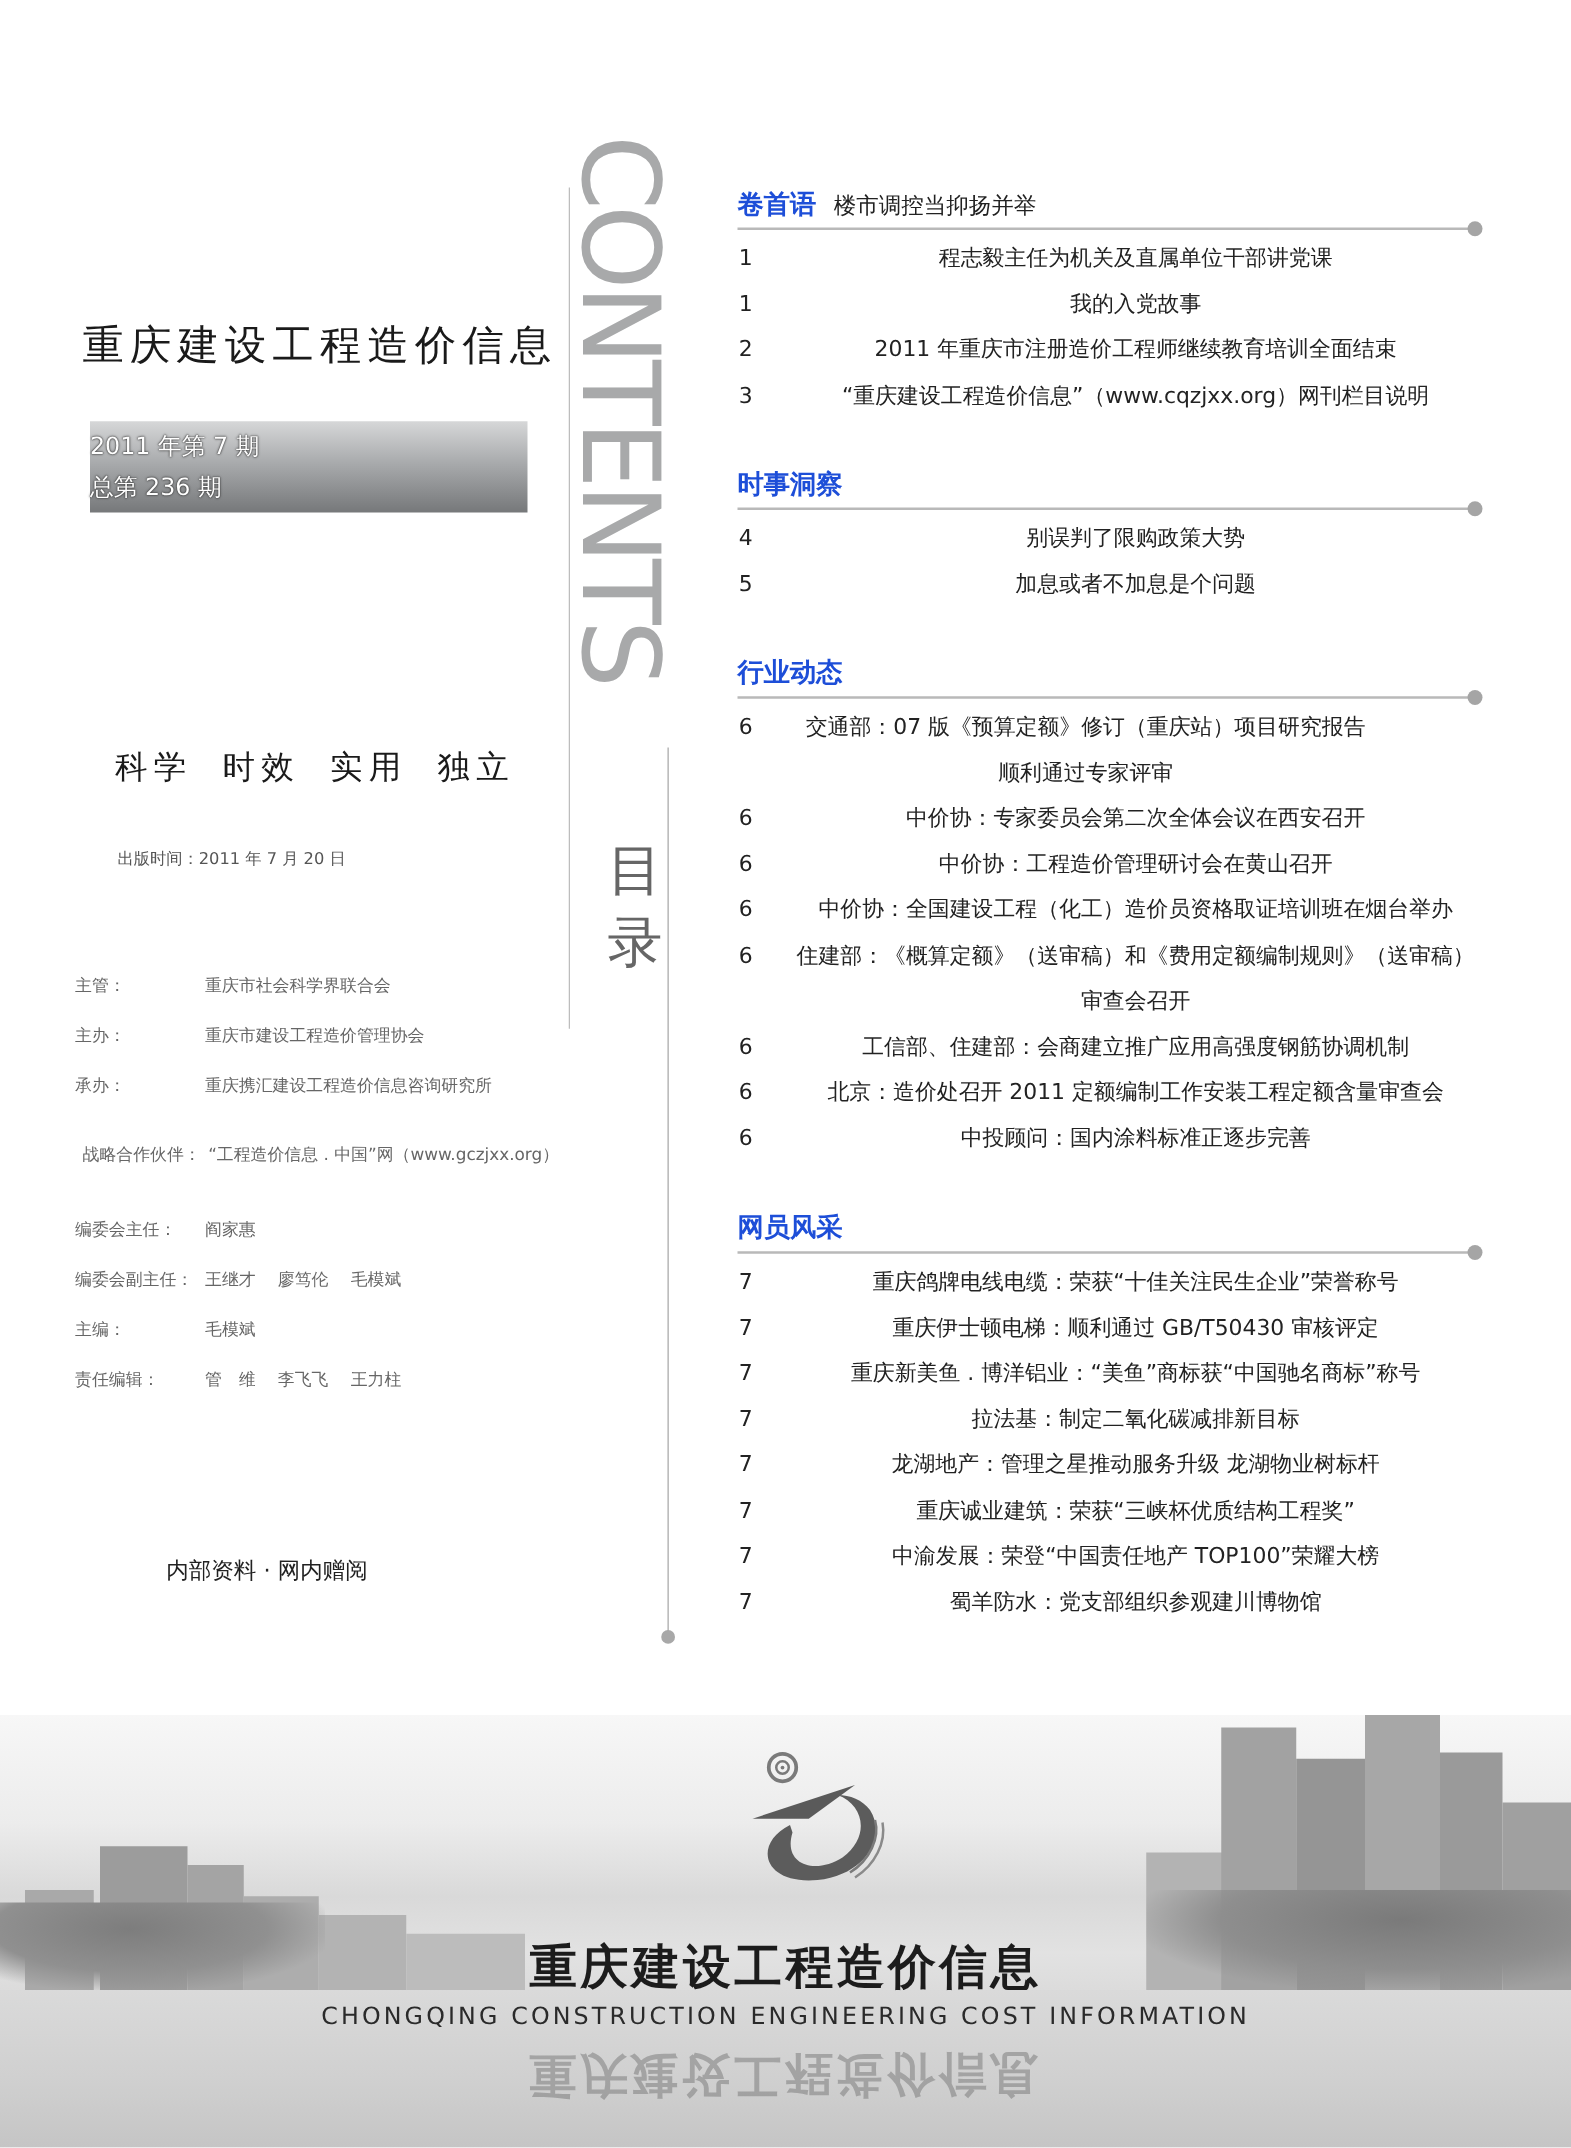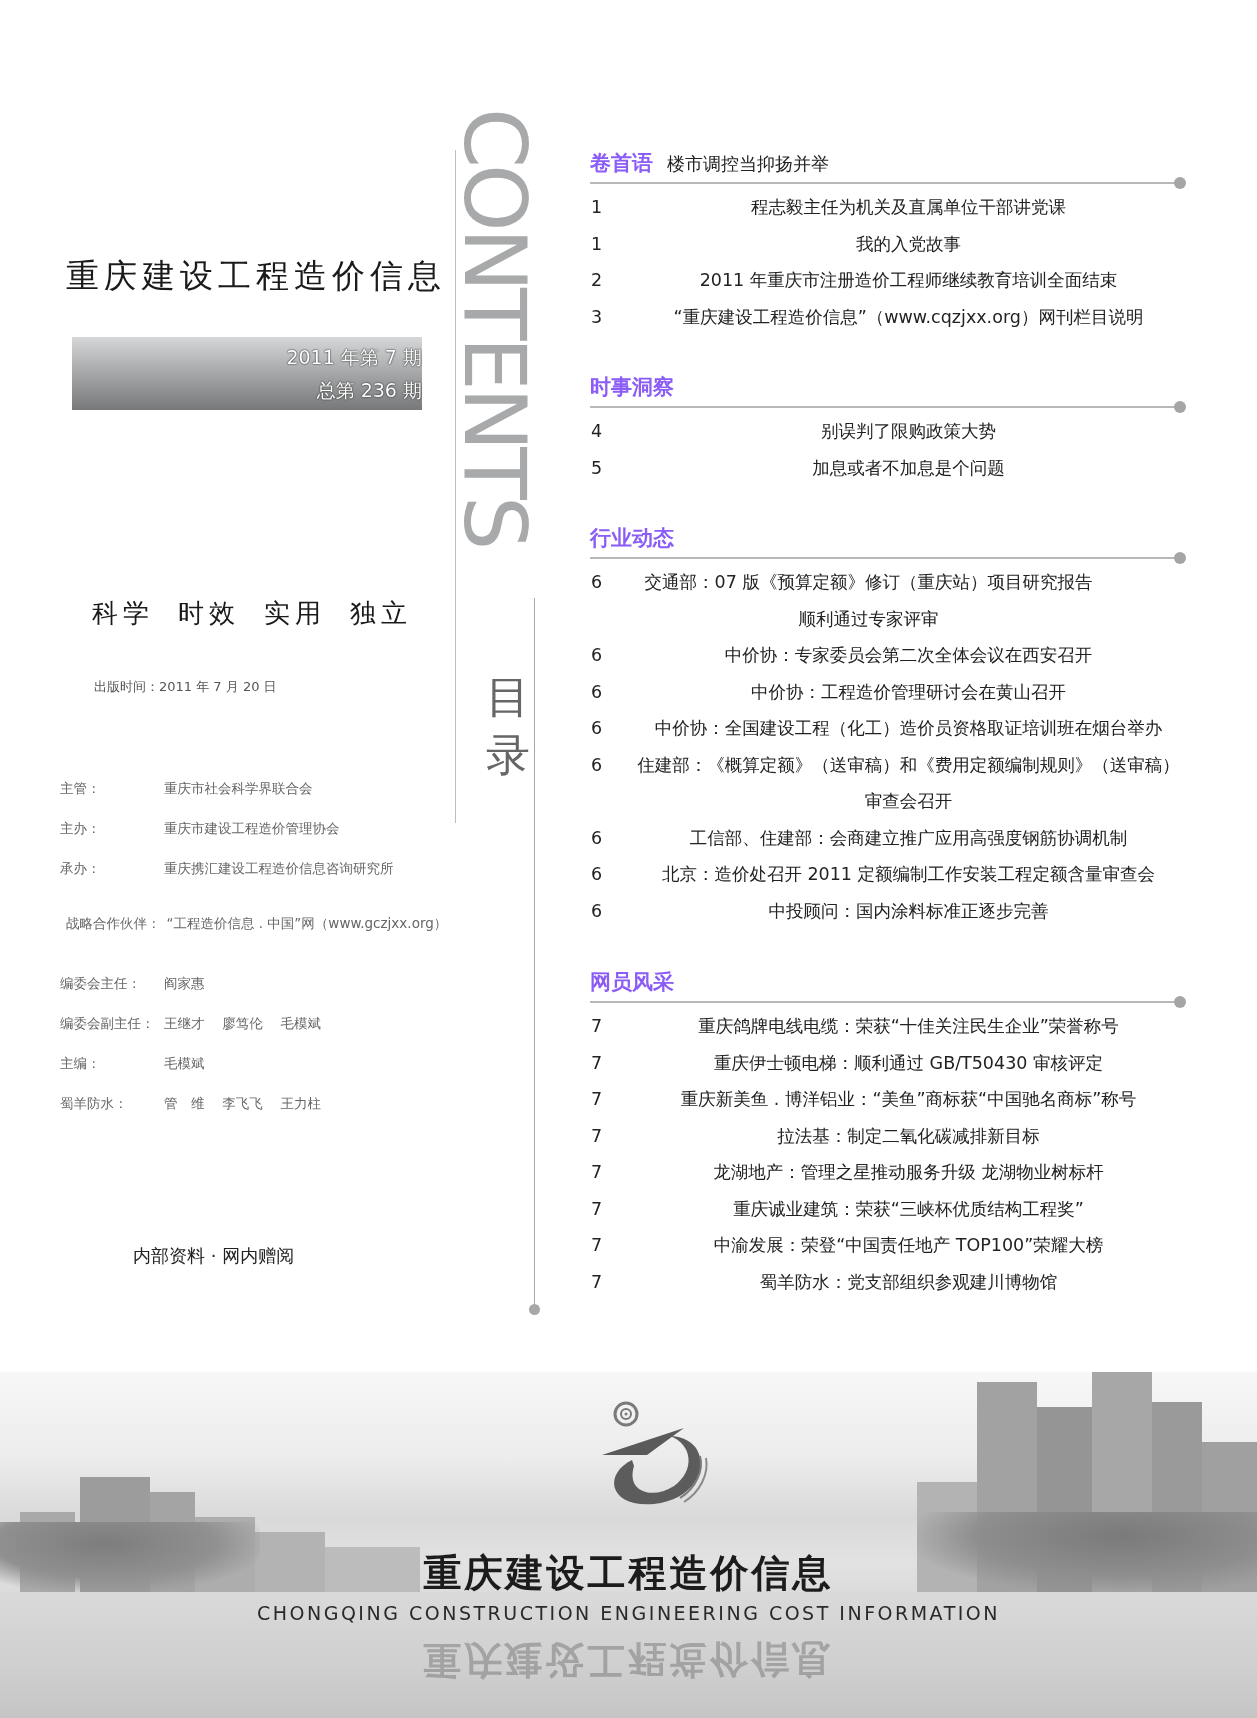--- a/index.html
+++ b/index.html
@@ -8,21 +8,21 @@
 
   
   .mag-title {
     position: absolute; left: 66px; top: 254px; width: 360px;
     font-family: "DejaVu Serif", "Liberation Serif", serif;
     font-size: 33px; letter-spacing: 5px; color: #1a1a1a; white-space: nowrap;
   }
   .issue-box {
     position: absolute; left: 72px; top: 337px; width: 350px; height: 73px;
     background: linear-gradient(180deg, #d6d7d8 0%, #a9abad 45%, #76787a 100%);
-    text-align: right; color: #fff;
+    text-align: left; color: #fff;
     font-size: 19px; line-height: 33px; padding-top: 4px;
     text-shadow: 0 0 2px #333, 0 0 1px #222;
   }
   .issue-box div { white-space: nowrap; }
   .motto {
     position: absolute; left: 92px; top: 596px; white-space: nowrap;
     font-family: "DejaVu Serif", "Liberation Serif", serif;
     font-size: 26px; color: #1a1a1a;
   }
   .motto span { margin-right: 24px; letter-spacing: 5px; }
@@ -52,21 +52,21 @@
     font-size: 44px; color: #666; line-height: 58px; text-align: center;
   }
   .vline-left { position: absolute; left: 455px; top: 150px; width: 1px; height: 673px; background: #bdbdbd; }
   .vline-right { position: absolute; left: 534px; top: 598px; width: 1px; height: 712px; background: #a8a8a8; }
   .vdot { position: absolute; left: 529px; top: 1304px; width: 11px; height: 11px; border-radius: 50%; background: #a8a8a8; }
 
   
   .toc { position: absolute; left: 590px; top: 0; width: 600px; }
   .section { position: absolute; left: 0; width: 590px; }
   .sec-head { position: relative; height: 34px; }
-  .sec-title { font-size: 21px; font-weight: bold; color: #8b5cf6; white-space: nowrap; display: inline-block; }
+  .sec-title { font-size: 21px; font-weight: bold; color: #1d4ed8; white-space: nowrap; display: inline-block; }
   .sec-sub { font-size: 18px; color: #222; margin-left: 14px; white-space: nowrap; display: inline-block; }
   .sec-rule { position: absolute; left: 0; right: 0; top: 33px; height: 2px; background: #b9b9b9; }
   .sec-dot { position: absolute; right: -6px; top: 28px; width: 12px; height: 12px; border-radius: 50%; background: #a5a5a5; }
   .items { margin-top: 6px; }
   .item { display: flex; align-items: flex-start; font-size: 17.5px; color: #222; line-height: 36.5px; }
   .item .pg { width: 47px; flex: 0 0 47px; padding-left: 1px; }
   .item .tt { flex: 1; white-space: normal; text-align: center; }
 
   
   .banner {
@@ -127,21 +127,21 @@
   <div class="credit-row" style="left:0; top:195px;">
     <span class="lbl" style="width:104px">编委会主任：</span><span class="val">阎家惠</span>
   </div>
   <div class="credit-row" style="left:0; top:235px;">
     <span class="lbl" style="width:104px">编委会副主任：</span><span class="val">王继才　 廖笃伦　 毛模斌</span>
   </div>
   <div class="credit-row" style="left:0; top:275px;">
     <span class="lbl" style="width:104px">主编：</span><span class="val">毛模斌</span>
   </div>
   <div class="credit-row" style="left:0; top:315px;">
-    <span class="lbl" style="width:104px">蜀羊防水：</span><span class="val">管　维　 李飞飞　 王力柱</span>
+    <span class="lbl" style="width:104px">责任编辑：</span><span class="val">管　维　 李飞飞　 王力柱</span>
   </div>
 </div>
 
 <div class="internal">内部资料 · 网内赠阅</div>
 
 <div class="vline-left"></div>
 <div class="contents-word">CONTENTS</div>
 <div class="mulu">
   <div>目</div>
   <div>录</div>

